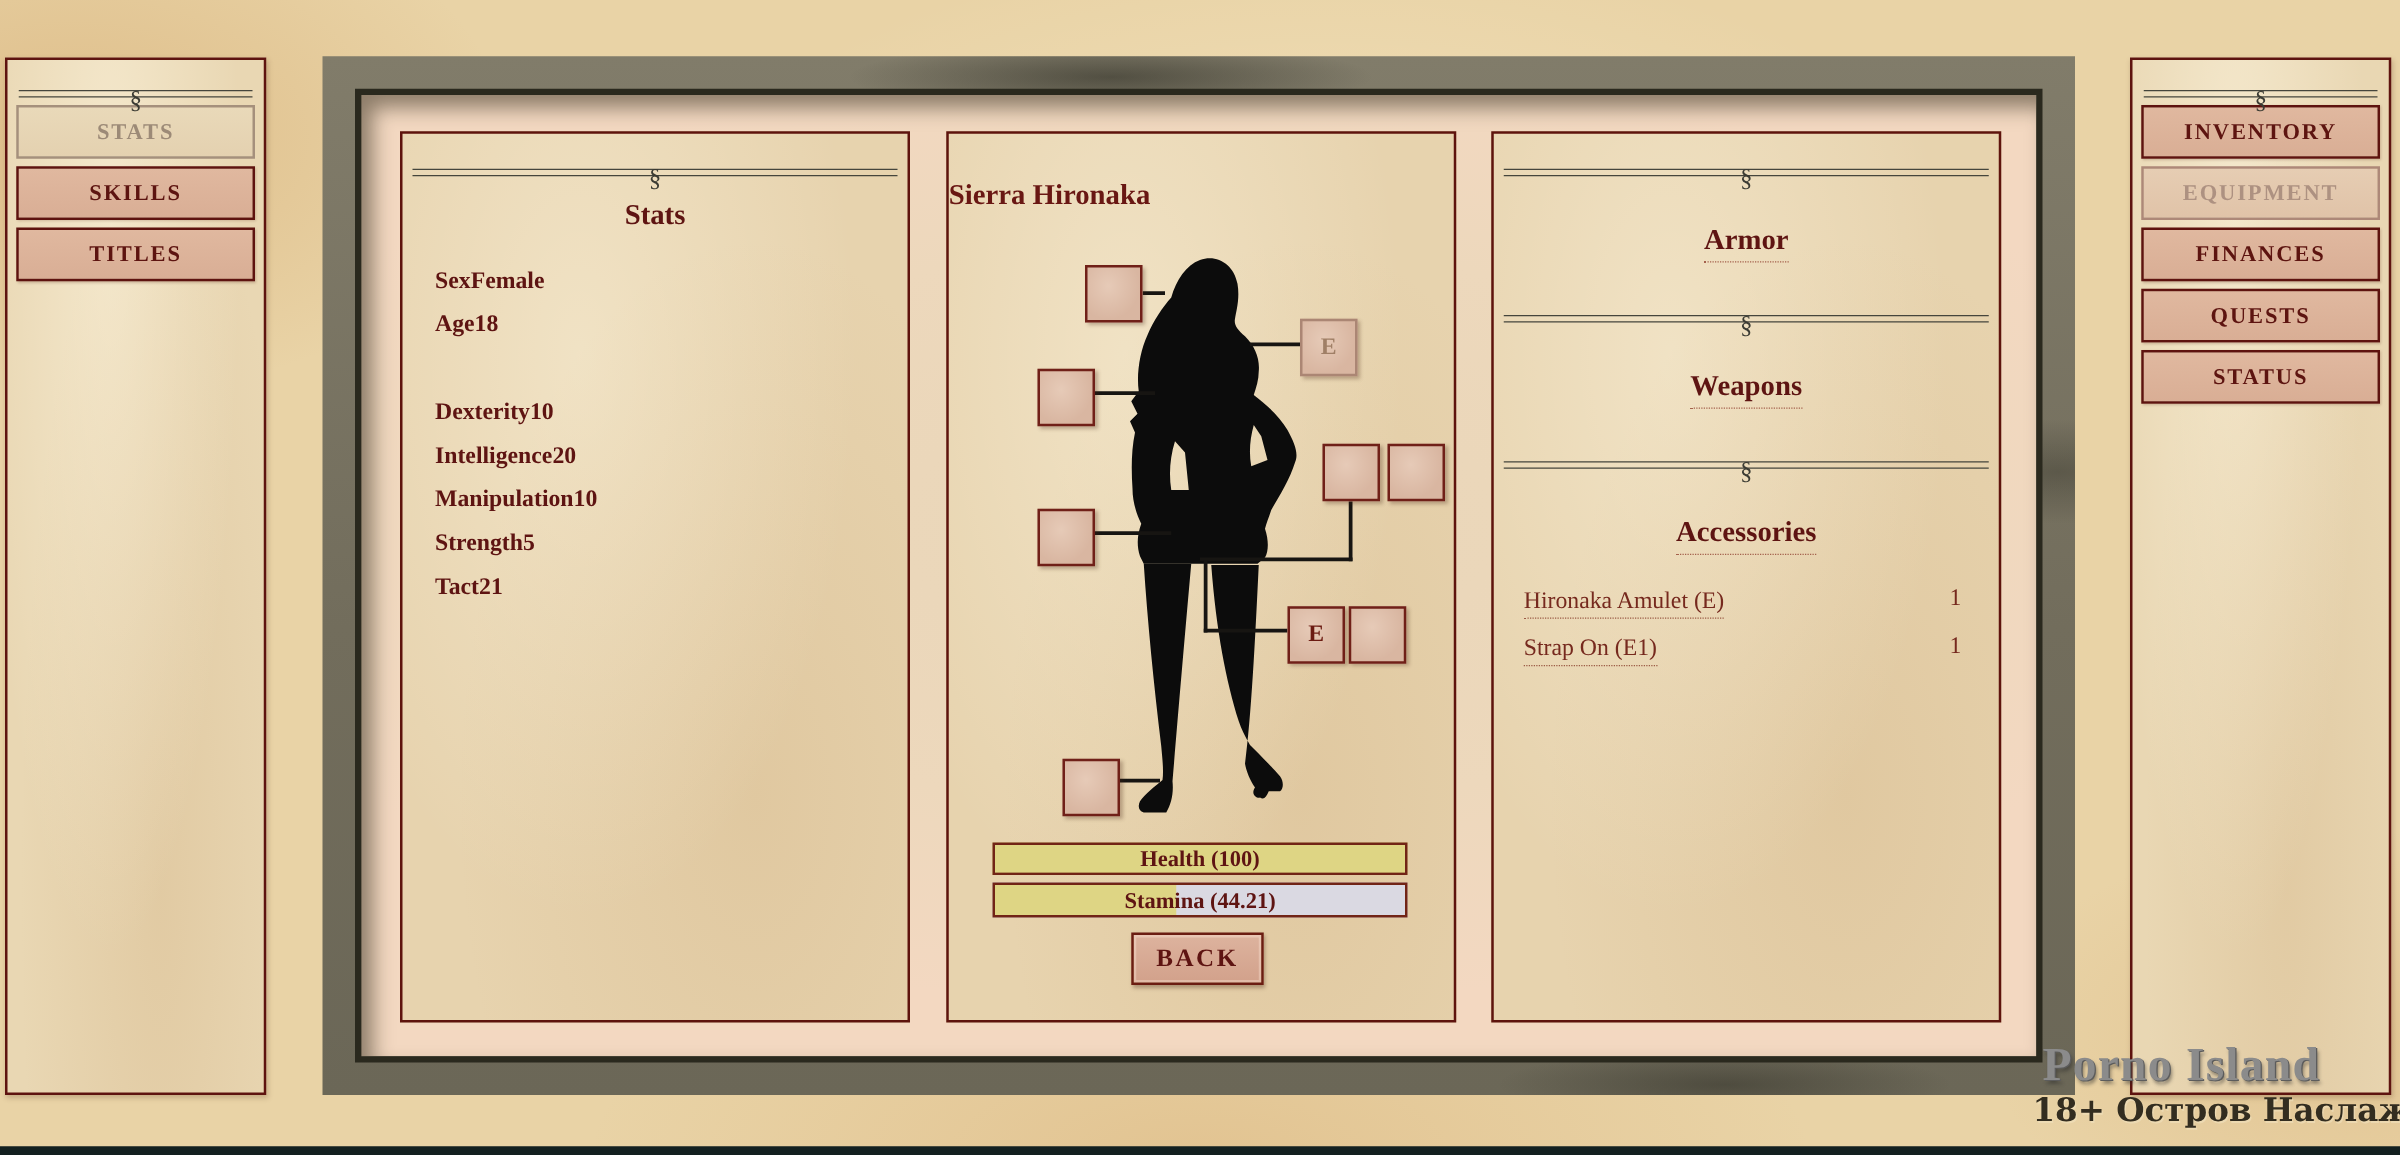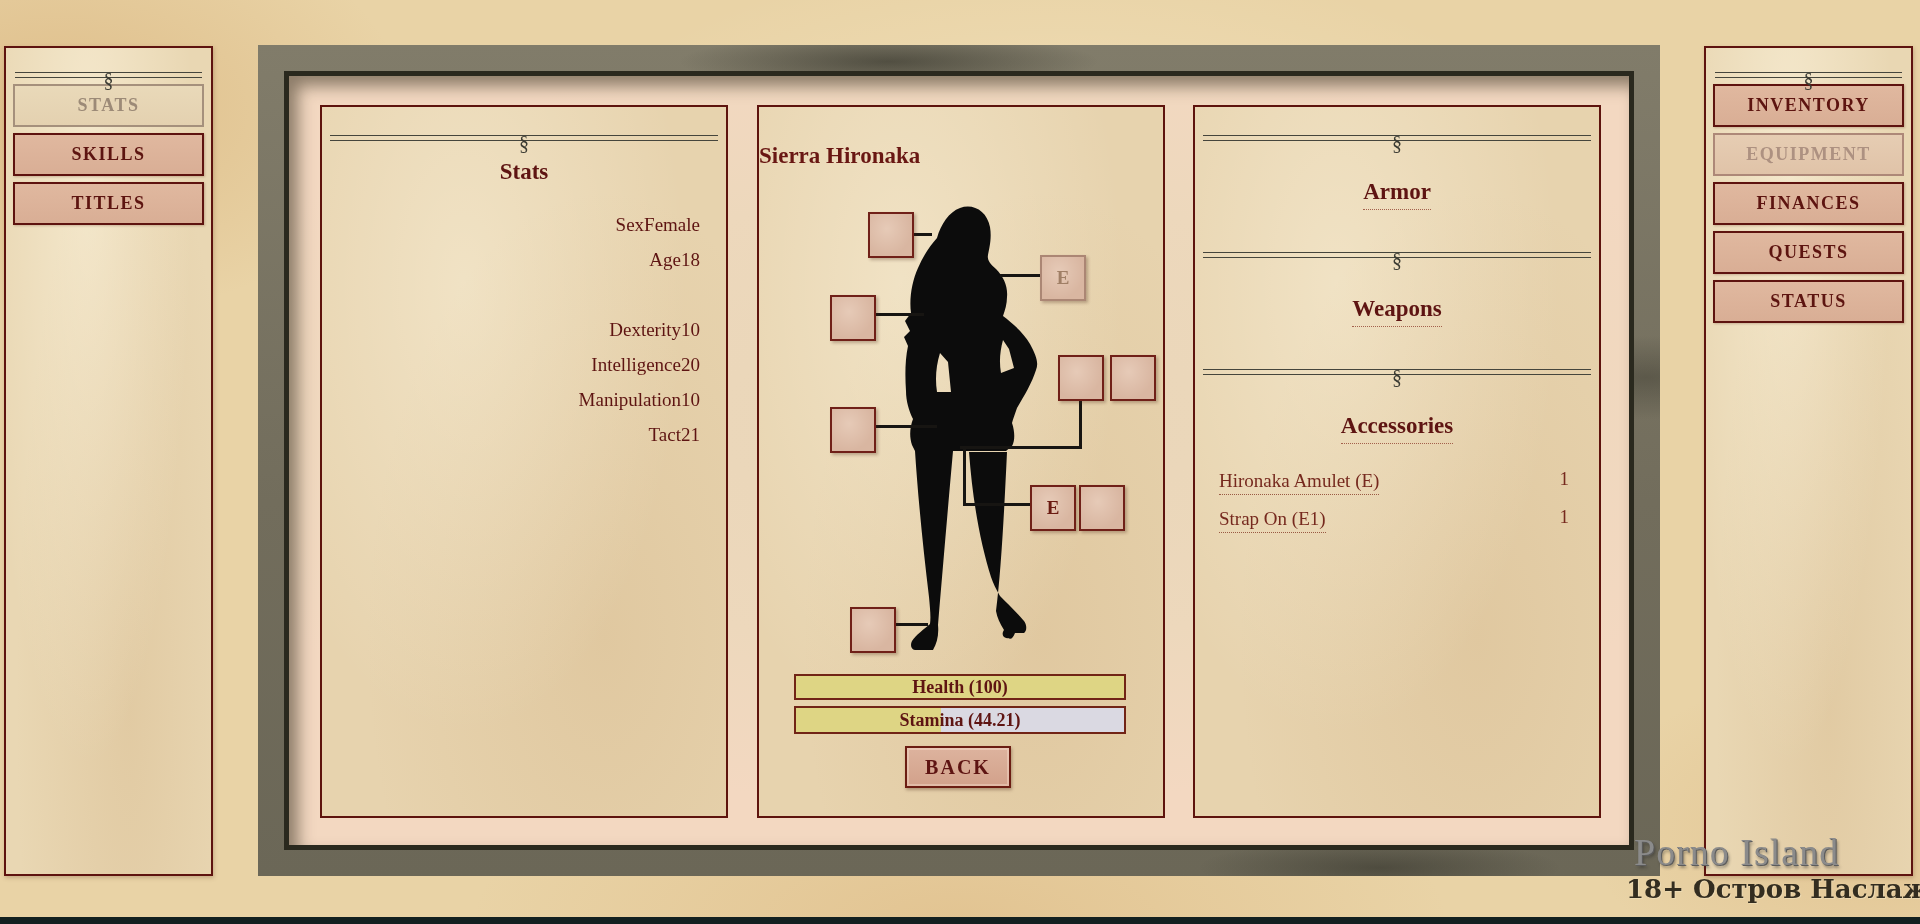--- a/index.html
+++ b/index.html
@@ -76,22 +76,22 @@
   .panel .sec-div{margin:28px 8px 0 8px;}
   .panel-title{
     margin-top:18px;text-align:center;
     font-size:23px;font-weight:bold;color:#5e1412;
   }
   .panel-title .t{display:inline-block;}
   .panel-title.dotted .t{border-bottom:1px dotted #a4614c;padding-bottom:4px;margin-top:20px;}
   
   .rows{margin-top:22px;padding:0 26px;}
   .rows.attrs{margin-top:35px;}
-  .srow{height:35px;display:flex;align-items:center;justify-content:flex-end;
-    font-size:19px;font-weight:normal;color:#5e1412;}
+  .srow{height:35px;display:flex;align-items:center;justify-content:flex-start;
+    font-size:19px;font-weight:bold;color:#5e1412;}
   
   .char-name{padding-top:36px;text-align:left;font-size:23px;font-weight:bold;color:#691713;}
   .slot{
     position:absolute;width:42px;height:42px;border:2px solid #702018;
     background:
       radial-gradient(ellipse at 40% 35%, rgba(255,240,225,.35), transparent 70%),
       #d9b6a1;
     display:flex;align-items:center;justify-content:center;
     font-size:19px;font-weight:bold;color:#6b1b12;
     box-shadow:2px 2px 3px rgba(70,35,20,.3);cursor:pointer;
@@ -115,21 +115,21 @@
     font-size:20px;font-weight:bold;letter-spacing:2px;color:#5e1412;cursor:pointer;
   }
   
   .acc-list{margin-top:26px;padding:0 24px;}
   .acc-row{position:relative;height:38px;font-size:19px;color:#76291e;}
   .acc-row .name{display:inline-block;border-bottom:1px dotted #9a5a44;padding-bottom:2px;cursor:pointer;}
   .acc-row .qty{position:absolute;right:6px;top:-2px;}
   
   .brand-title{
     position:absolute;left:1634px;top:830px;z-index:5;
-    font-size:38px;font-weight:normal;color:#8b8b8b;letter-spacing:1px;
+    font-size:38px;font-weight:bold;color:#8b8b8b;letter-spacing:1px;
     text-shadow:1px 1px 0 #5c5c5c,2px 3px 3px rgba(40,40,40,.45);
     white-space:nowrap;
   }
   .brand-sub{
     position:absolute;left:1626px;top:874px;z-index:5;
     font-family:"DejaVu Serif","Liberation Serif",serif;
     font-size:26px;font-weight:bold;color:#332d20;white-space:nowrap;
     text-shadow:1px 1px 0 rgba(240,225,190,.6);
   }
   .bottom-strip{position:absolute;left:0;bottom:0;width:1920px;height:7px;background:#132020;}
@@ -196,20 +196,24 @@
           <span>Dexterity</span>
           <span>10</span>
         </div>
         <div class="srow">
           <span>Intelligence</span>
           <span>20</span>
         </div>
         <div class="srow">
           <span>Manipulation</span>
           <span>10</span>
+        </div>
+        <div class="srow">
+          <span>Strength</span>
+          <span>5</span>
         </div>
         <div class="srow">
           <span>Tact</span>
           <span>21</span>
         </div>
       </div>
     </section>
 
     <section class="panel char">
       <div class="char-name">Sierra Hironaka</div>

